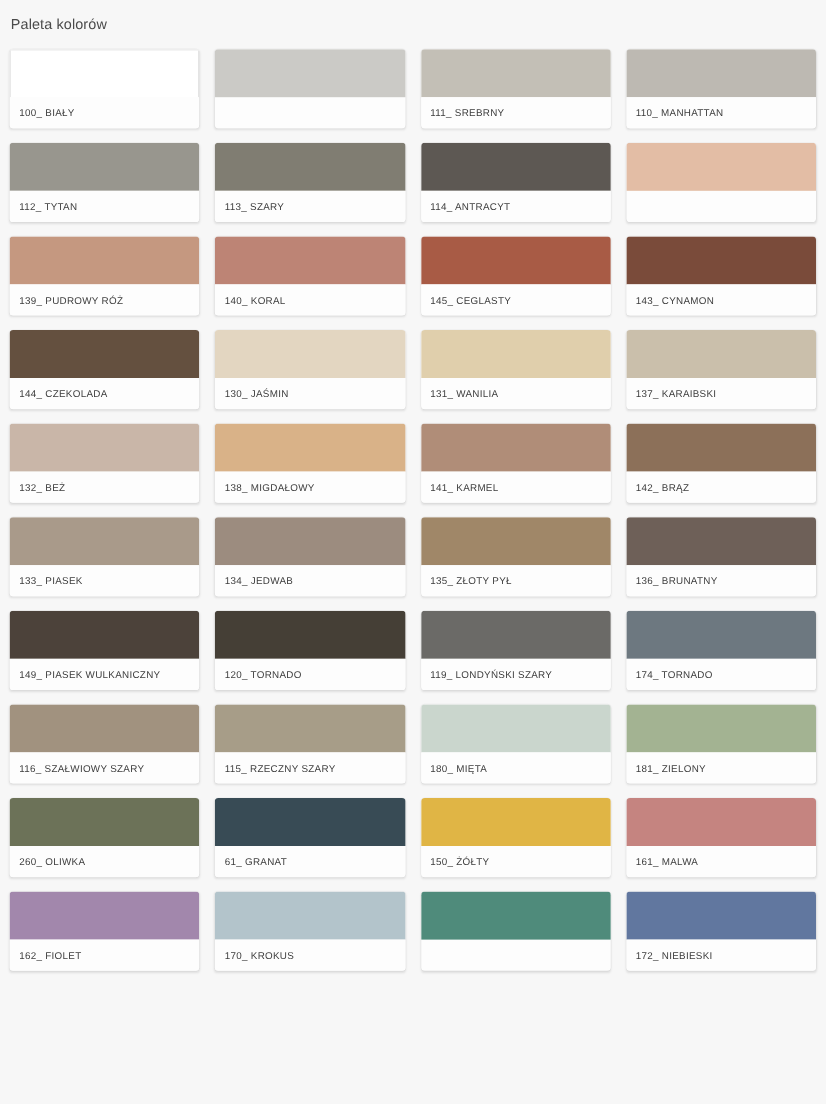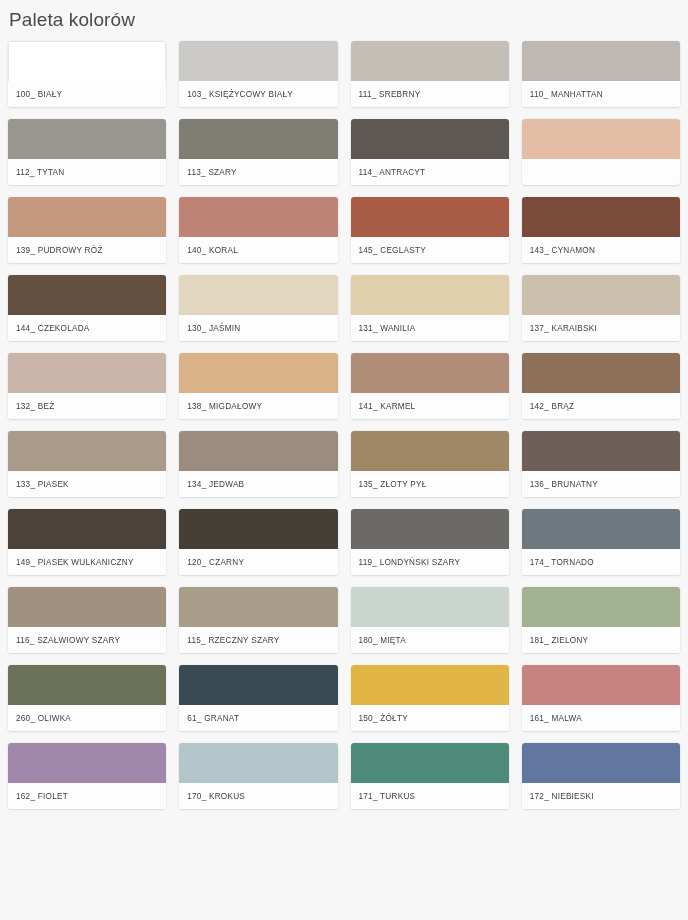--- a/index.html
+++ b/index.html
@@ -11,21 +11,21 @@
   }
 
   body {
     background: #f7f7f7;
     font-family: "Liberation Sans", sans-serif;
     color: #3b3b3b;
     -webkit-font-smoothing: antialiased;
   }
 
   #page-title {
-    font-size: 19px;
+    font-size: 12px;
     font-weight: 400;
     color: #4a4a4a;
     letter-spacing: 0.1px;
     padding: 9px 0 0 9px;
     line-height: 22px;
   }
 
   #palette-grid {
     display: grid;
     grid-template-columns: repeat(4, 1fr);
@@ -72,21 +72,20 @@
 
 <h1 id="page-title">Paleta kolorów</h1>
 
 <div id="palette-grid">
     <div class="color-card">
       <div class="swatch bordered" style="background: rgb(255, 255, 255);"></div>
       <div class="card-label">100_ BIAŁY</div>
     </div>
     <div class="color-card">
       <div class="swatch" style="background: rgb(203, 202, 198);"></div>
-      <div class="card-label">103_ KSIĘŻYCOWY BIAŁY</div>
     </div>
     <div class="color-card">
       <div class="swatch" style="background: rgb(195, 191, 182);"></div>
       <div class="card-label">111_ SREBRNY</div>
     </div>
     <div class="color-card">
       <div class="swatch" style="background: rgb(189, 185, 178);"></div>
       <div class="card-label">110_ MANHATTAN</div>
     </div>
     <div class="color-card">
@@ -167,21 +166,21 @@
     <div class="color-card">
       <div class="swatch" style="background: rgb(110, 96, 88);"></div>
       <div class="card-label">136_ BRUNATNY</div>
     </div>
     <div class="color-card">
       <div class="swatch" style="background: rgb(76, 66, 58);"></div>
       <div class="card-label">149_ PIASEK WULKANICZNY</div>
     </div>
     <div class="color-card">
       <div class="swatch" style="background: rgb(69, 63, 54);"></div>
-      <div class="card-label">120_ CZARNY</div>
+      <div class="card-label">120_ TORNADO</div>
     </div>
     <div class="color-card">
       <div class="swatch" style="background: rgb(107, 106, 103);"></div>
       <div class="card-label">119_ LONDYŃSKI SZARY</div>
     </div>
     <div class="color-card">
       <div class="swatch" style="background: rgb(109, 120, 128);"></div>
       <div class="card-label">174_ TORNADO</div>
     </div>
     <div class="color-card">
@@ -219,19 +218,18 @@
     <div class="color-card">
       <div class="swatch" style="background: rgb(162, 135, 172);"></div>
       <div class="card-label">162_ FIOLET</div>
     </div>
     <div class="color-card">
       <div class="swatch" style="background: rgb(179, 196, 203);"></div>
       <div class="card-label">170_ KROKUS</div>
     </div>
     <div class="color-card">
       <div class="swatch" style="background: rgb(79, 139, 123);"></div>
-      <div class="card-label">171_ TURKUS</div>
     </div>
     <div class="color-card">
       <div class="swatch" style="background: rgb(97, 119, 159);"></div>
       <div class="card-label">172_ NIEBIESKI</div>
     </div>
   </div>
 
 </body></html>

